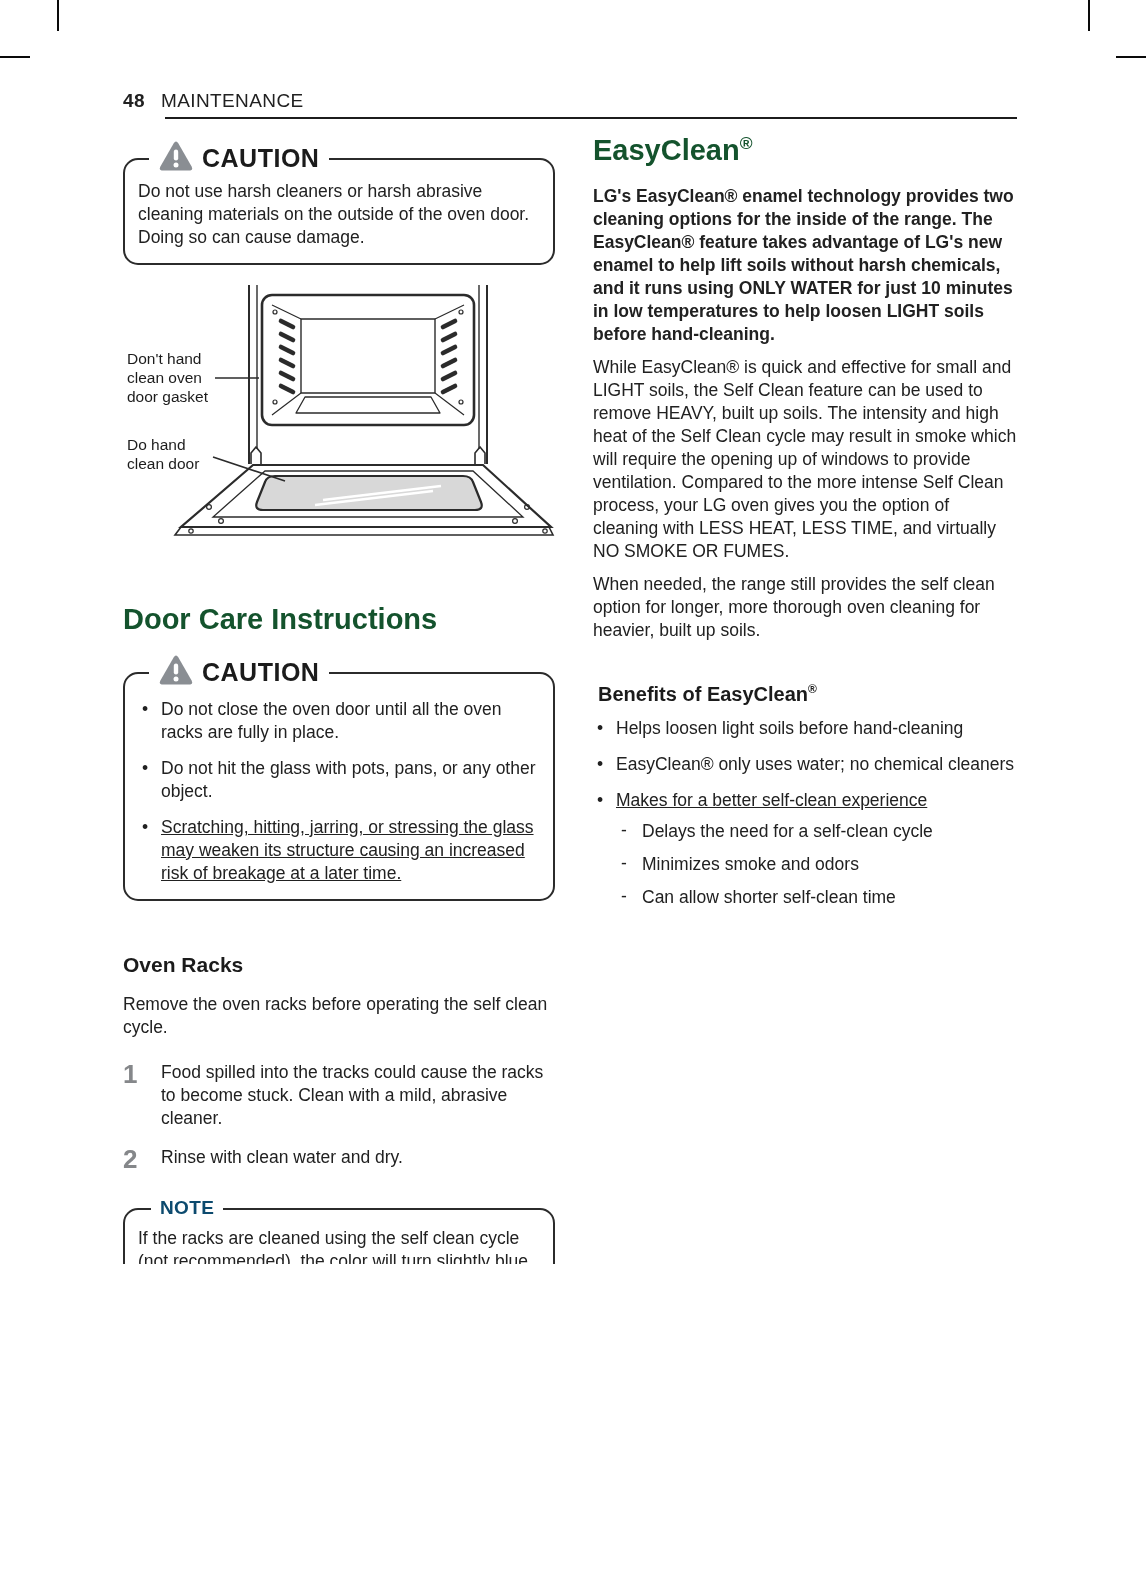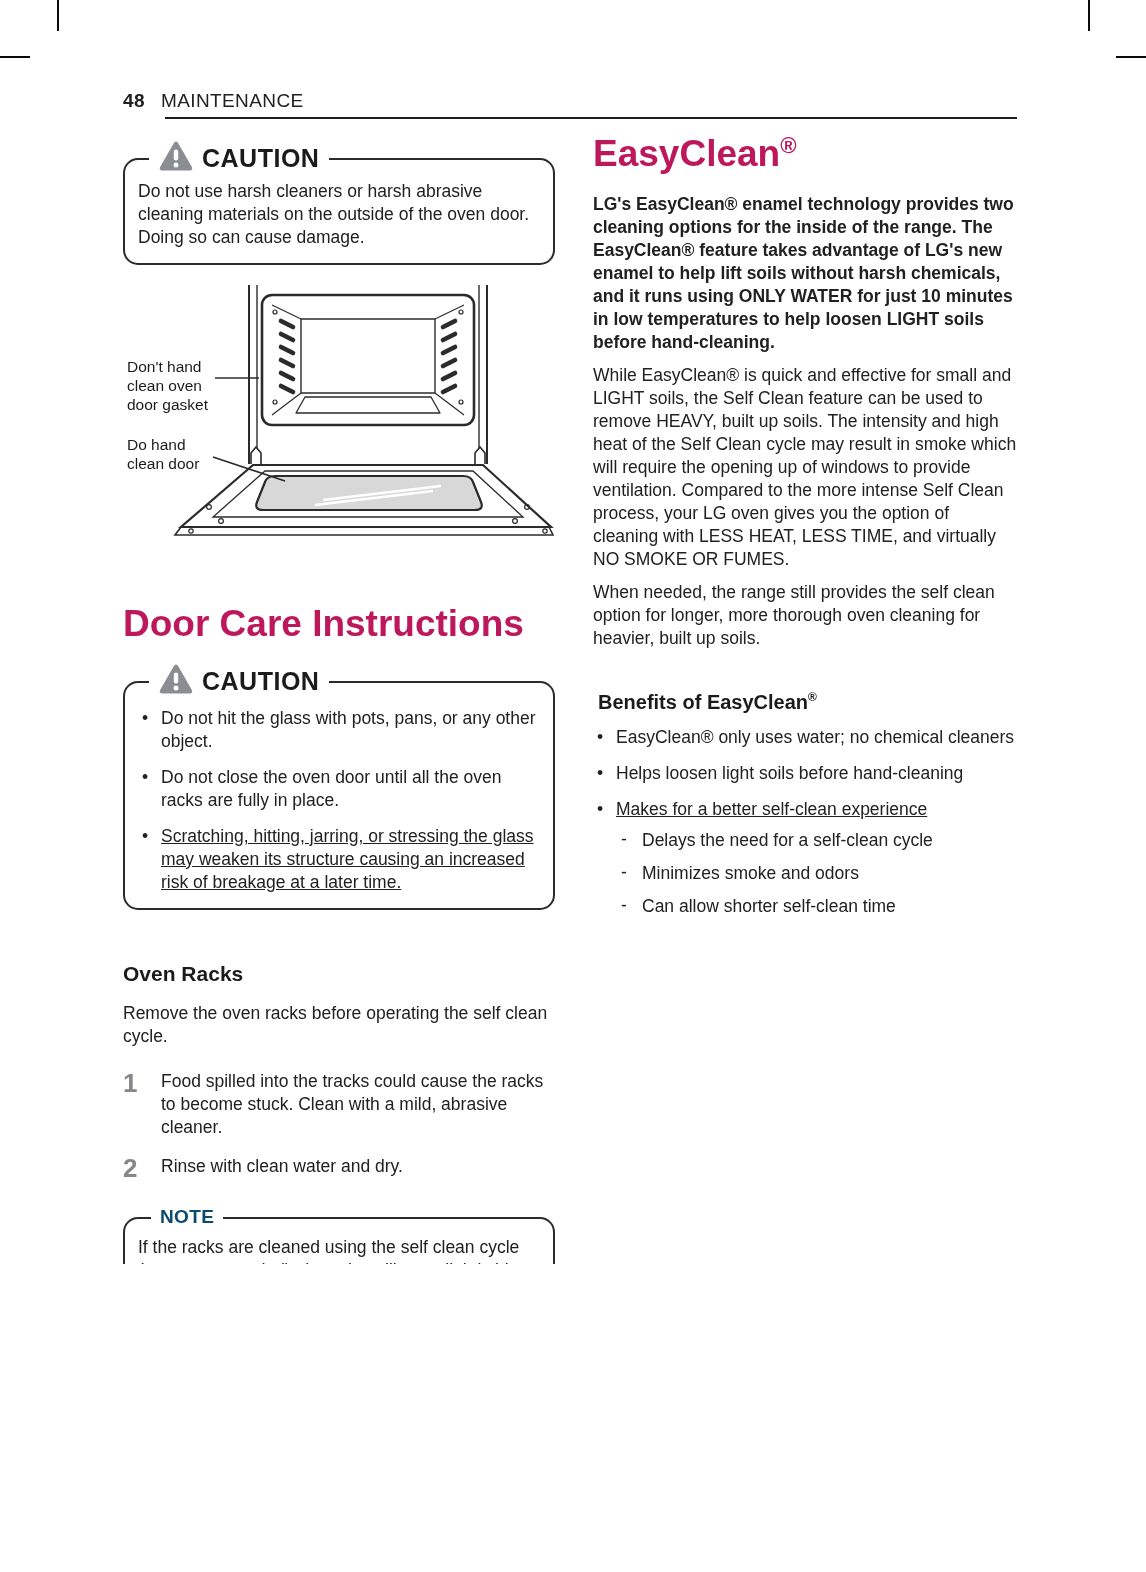--- a/index.html
+++ b/index.html
@@ -30,21 +30,21 @@
   .cbox-title .ttl{font-size:25px;font-weight:bold;letter-spacing:.5px;color:#1b1b1b;}
   .nbox-title{
     position:absolute;top:-13px;left:26px;background:#fff;padding:0 9px;
     font-size:19px;font-weight:bold;letter-spacing:.4px;color:#0c4a6e;
   }
   .blist{margin:0;padding:0;list-style:none;}
   .blist li{position:relative;padding-left:23px;margin-bottom:13px;font-size:17.5px;line-height:23px;}
   .blist li:last-child{margin-bottom:0;text-decoration:underline;}
   .blist li::before{content:"•";position:absolute;left:4px;top:0;}
   
-  .h-big{font-size:37px;font-weight:bold;margin:0;color:#be185d;}
+  .h-big{font-size:29px;font-weight:bold;margin:0;color:#14532d;}
   .h-med{font-size:21px;font-weight:bold;margin:0;color:#1b1b1b;}
   .h-small{font-size:20px;font-weight:bold;margin:0;color:#1b1b1b;padding-left:5px;}
   .regmark{font-size:60%;vertical-align:super;font-weight:bold;}
   
   .diagram{position:relative;width:432px;height:262px;margin-top:20px;}
   .diagram svg{position:absolute;left:0;top:0;}
   .dlabel{position:absolute;font-size:15.5px;line-height:19px;color:#1c1c1c;}
   
   .step{display:flex;margin-top:16px;}
   .step .n{font-size:26px;line-height:26px;font-weight:bold;color:#85878a;width:38px;flex:0 0 38px;}
@@ -142,40 +142,40 @@
             <circle cx="98" cy="236" r="2.4" stroke-width="1.2"></circle>
           <circle cx="404" cy="222" r="2.4" stroke-width="1.2"></circle>
             <circle cx="392" cy="236" r="2.4" stroke-width="1.2"></circle>
           <circle cx="68" cy="246" r="2.2" stroke-width="1.2"></circle>
             <circle cx="422" cy="246" r="2.2" stroke-width="1.2"></circle>
 
           <line x1="92" y1="93" x2="136" y2="93" stroke-width="1.6"></line>
           <line x1="90" y1="172" x2="162" y2="196" stroke-width="1.6"></line>
         </g>
       </svg>
-      <div class="dlabel" style="left:4px;top:72px;width:88px;">Don't hand clean oven door gasket</div>
+      <div class="dlabel" style="left:4px;top:64px;width:88px;">Don't hand clean oven door gasket</div>
       <div class="dlabel" style="left:4px;top:150px;width:92px;">Do hand clean door</div>
     </div>
 
     <h2 class="h-big" style="margin-top:56px;">Door Care Instructions</h2>
 
     <div class="cbox" style="margin-top:36px;padding-top:24px;">
       <div class="cbox-title">
         <span>
           <svg width="34" height="31" viewBox="0 0 34 31">
             <path d="M14.6 2.4 Q17 -1.4 19.4 2.4 L32.6 25.4 Q34.6 29.6 29.9 29.6 L4.1 29.6 Q-0.6 29.6 1.4 25.4 Z" fill="#8a8e93"></path>
             <rect x="14.8" y="8.5" width="4.4" height="11" rx="2.2" fill="#fff"></rect>
             <circle cx="17" cy="24" r="2.5" fill="#fff"></circle>
           </svg>
         </span>
         <span class="ttl">CAUTION</span>
       </div>
       <ul class="blist">
+        <li>Do not close the oven door until all the oven racks are fully in place.</li>
         <li>Do not hit the glass with pots, pans, or any other object.</li>
-        <li>Do not close the oven door until all the oven racks are fully in place.</li>
         <li>Scratching, hitting, jarring, or stressing the glass may weaken its structure causing an increased risk of breakage at a later time.</li>
       </ul>
     </div>
 
     <h3 class="h-med" style="margin-top:52px;">Oven Racks</h3>
     <p class="mt16">Remove the oven racks before operating the self clean cycle.</p>
 
     <div class="step" style="margin-top:22px;">
       <span class="n">1</span>
       <p>Food spilled into the tracks could cause the racks to become stuck. Clean with a mild, abrasive cleaner.</p>
@@ -196,22 +196,22 @@
 
     <h2 class="h-big"><span>EasyClean</span><span class="regmark">®</span></h2>
 
     <p style="margin-top:18px;font-weight:bold;">LG's EasyClean® enamel technology provides two cleaning options for the inside of the range. The EasyClean® feature takes advantage of LG's new enamel to help lift soils without harsh chemicals, and it runs using ONLY WATER for just 10 minutes in low temperatures to help loosen LIGHT soils before hand-cleaning.</p>
     <p class="mt10">While EasyClean® is quick and effective for small and LIGHT soils, the Self Clean feature can be used to remove HEAVY, built up soils. The intensity and high heat of the Self Clean cycle may result in smoke which will require the opening up of windows to provide ventilation. Compared to the more intense Self Clean process, your LG oven gives you the option of cleaning with LESS HEAT, LESS TIME, and virtually NO SMOKE OR FUMES.</p>
     <p class="mt10">When needed, the range still provides the self clean option for longer, more thorough oven cleaning for heavier, built up soils.</p>
 
     <h4 class="h-small" style="margin-top:40px;"><span>Benefits of EasyClean</span><span class="regmark">®</span></h4>
 
     <ul class="blist" style="margin-top:12px;">
+      <li>Helps loosen light soils before hand-cleaning</li>
       <li>EasyClean® only uses water; no chemical cleaners</li>
-      <li>Helps loosen light soils before hand-cleaning</li>
       <li>Makes for a better self-clean experience</li>
     </ul>
     <ul class="sublist" style="margin-top:8px;margin-left:22px;">
       <li>Delays the need for a self-clean cycle</li>
       <li>Minimizes smoke and odors</li>
       <li>Can allow shorter self-clean time</li>
     </ul>
 
   </div>
 

